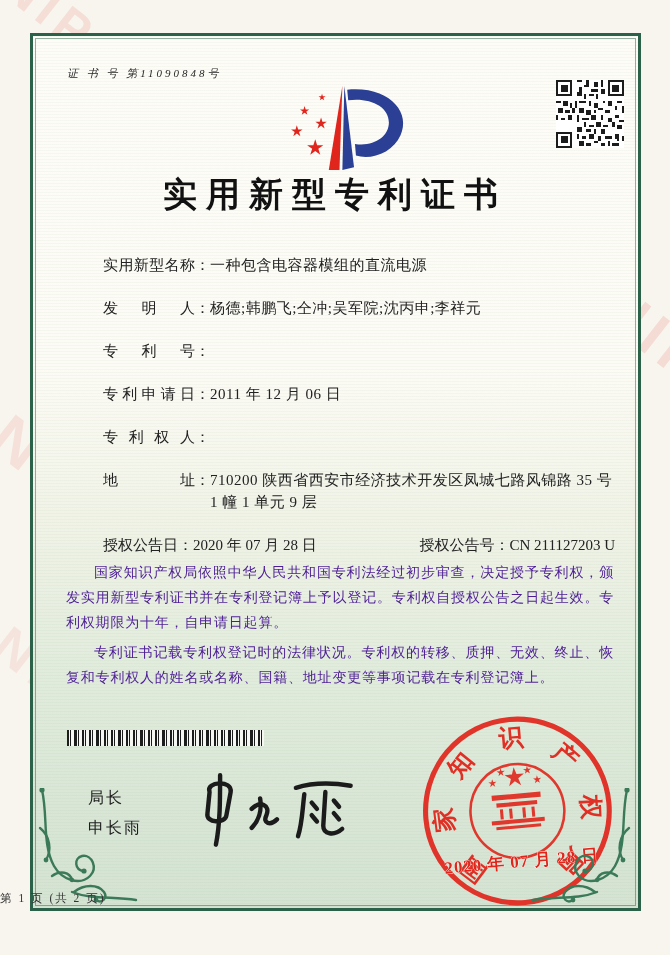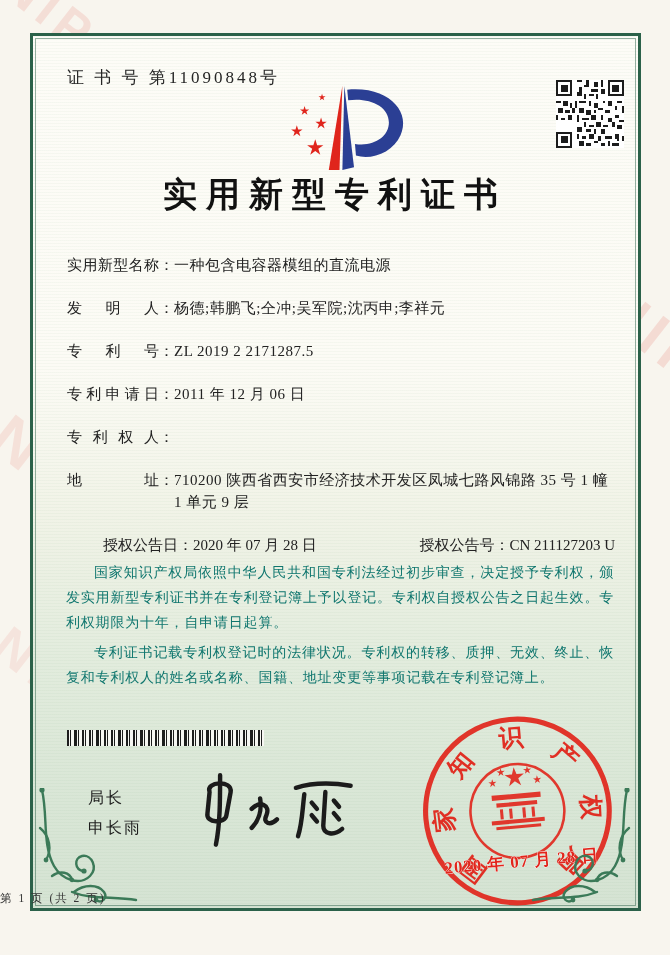--- a/index.html
+++ b/index.html
@@ -12,40 +12,40 @@
       pointer-events:none;user-select:none;}
 
   
   .frame{position:absolute;left:30px;top:33px;width:605px;height:872px;
          border:3px solid #2b6149;
          background:
            repeating-linear-gradient(180deg, rgba(110,160,115,.05) 0 1px, rgba(0,0,0,0) 1px 3px),
            linear-gradient(180deg, #fdfcf7 0%, #fcfbf5 38%, #f1f3e7 55%, #e2ecdd 72%, #d9e6d6 88%, #d5e3d3 100%);}
   .frame::before{content:"";position:absolute;inset:2px;border:1px solid rgba(43,97,73,.5);pointer-events:none;}
 
-  .cert-no{position:absolute;left:67px;top:66px;font-size:17px;letter-spacing:3px;color:#262626;}
+  .cert-no{position:absolute;left:67px;top:66px;font-size:11px;letter-spacing:3px;color:#262626;font-style:italic;}
 
   .logo{position:absolute;left:256px;top:78px;}
   .qr{position:absolute;left:556px;top:80px;}
 
   .title{position:absolute;left:0;top:172px;width:100%;text-align:center;
          font-size:34px;font-weight:700;letter-spacing:9px;color:#111;}
 
   .fields{position:absolute;left:67px;top:254px;width:548px;font-size:15px;color:#222;}
   .frow{display:flex;margin-bottom:21px;line-height:22px;}
   .flabel{display:inline-block;width:92px;text-align:justify;text-align-last:justify;
-          flex:0 0 92px;white-space:nowrap;}
+          flex:0 0 92px;white-space:nowrap;margin-left:36px;}
   .fcolon{flex:0 0 auto;}
   .fvalue{flex:1;letter-spacing:.5px;}
   .grant-row{display:flex;line-height:22px;}
   .grant-pair{white-space:nowrap;margin-left:36px;}
   .grant-pair.first{width:285px;}
 
   .bodytext{position:absolute;left:66px;top:560px;width:548px;font-size:14px;
-            color:#0f766e;line-height:25px;letter-spacing:.8px;text-align:justify;}
+            color:#4c1d95;line-height:25px;letter-spacing:.8px;text-align:justify;}
   .bodytext p{margin:0 0 5px 0;text-indent:2em;}
 
   .barcode{position:absolute;left:67px;top:730px;width:197px;height:16px;
     background:repeating-linear-gradient(90deg,
       #1d1d1d 0 2px,#f6f6f2 2px 3px,#1d1d1d 3px 4px,#f6f6f2 4px 7px,
       #1d1d1d 7px 10px,#f6f6f2 10px 11px,#1d1d1d 11px 12px,#f6f6f2 12px 15px,
       #1d1d1d 15px 17px,#f6f6f2 17px 18px,#1d1d1d 18px 19px,#f6f6f2 19px 22px);}
 
   .director{position:absolute;left:88px;top:783px;font-size:16px;color:#1d1d1d;letter-spacing:2px;line-height:30px;}
   .autograph{position:absolute;left:178px;top:768px;}
@@ -184,21 +184,20 @@
       <span class="fvalue">一种包含电容器模组的直流电源</span>
     </div>
     <div class="frow">
       <span class="flabel">发明人</span>
         <span class="fcolon">：</span>
       <span class="fvalue">杨德;韩鹏飞;仝冲;吴军院;沈丙申;李祥元</span>
     </div>
     <div class="frow">
       <span class="flabel">专利号</span>
         <span class="fcolon">：</span>
-      <span class="fvalue">ZL 2019 2 2171287.5</span>
     </div>
     <div class="frow">
       <span class="flabel">专利申请日</span>
         <span class="fcolon">：</span>
       <span class="fvalue">2011 年 12 月 06 日</span>
     </div>
     <div class="frow">
       <span class="flabel">专利权人</span>
         <span class="fcolon">：</span>
     </div>

